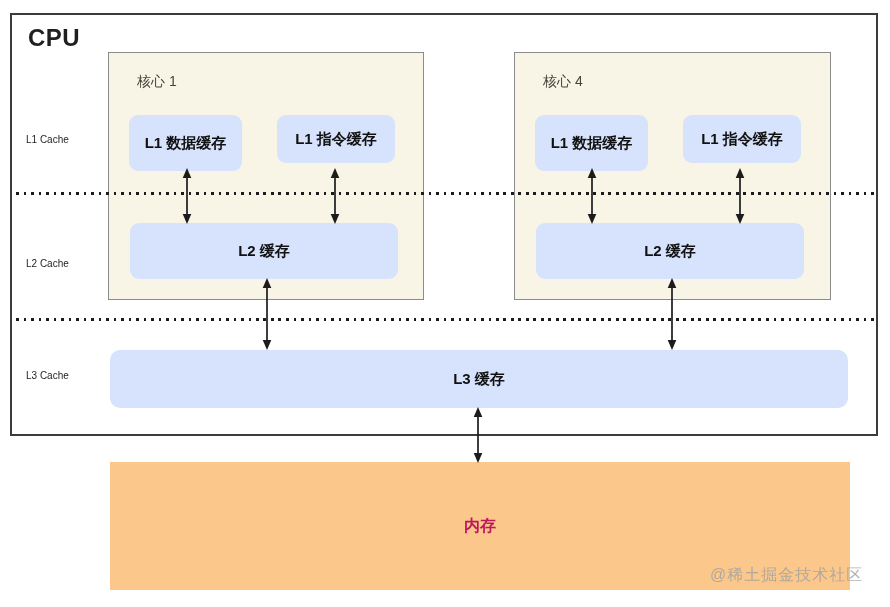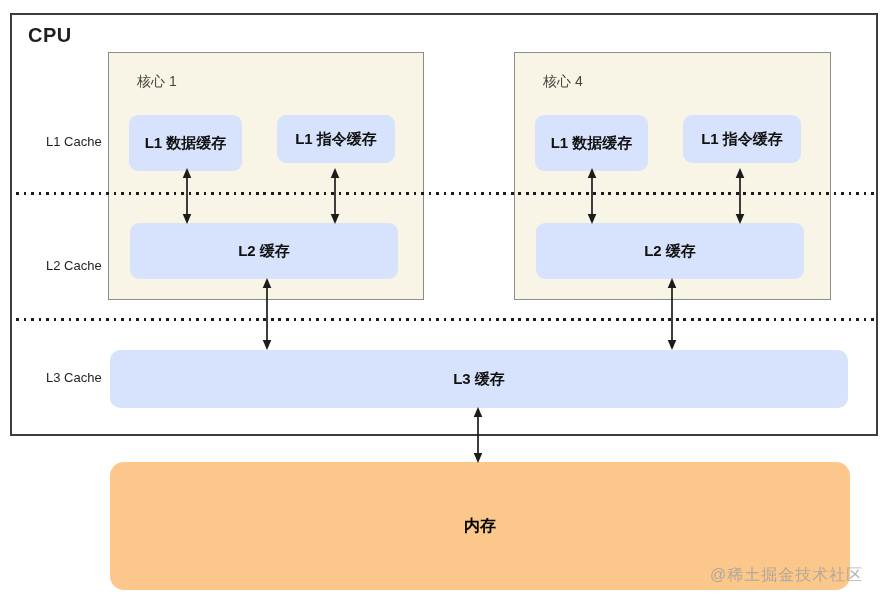--- a/index.html
+++ b/index.html
@@ -25,27 +25,26 @@
     background:#ffffff;
     overflow:hidden;
   }
   .cpu-box{
     position:absolute;left:10px;top:13px;width:868px;height:423px;
     border:2px solid var(--cpu-border);
     background:#ffffff;
   }
   .cpu-title{
     position:absolute;left:28px;top:24px;
-    font-size:20px;font-weight:bold;letter-spacing:.5px;
+    font-size:24px;font-weight:bold;letter-spacing:.5px;
   }
   .side-label{
     position:absolute;
-    font-size:13px;color:var(--label-text);
+    font-size:10px;color:var(--label-text);
     white-space:nowrap;
-    margin-left:20px;
   }
   .side-l1{left:26px;top:134px;}
   .side-l2{left:26px;top:258px;}
   .side-l3{left:26px;top:370px;}
   .core{
     position:absolute;top:52px;width:316px;height:248px;
     background:var(--core-bg);
     border:1.5px solid var(--core-border);
   }
   .core-1{left:108px;}
@@ -66,23 +65,23 @@
   .l1-instr{left:168px;top:62px;width:118px;height:48px;}
   .l2{left:21px;top:170px;width:268px;height:56px;}
   .l3-box{
     position:absolute;left:110px;top:350px;width:738px;height:58px;
     background:var(--cache-blue);border-radius:10px;
     display:flex;align-items:center;justify-content:center;
     font-size:15px;font-weight:bold;color:#111;text-align:center;
   }
   .memory-box{
     position:absolute;left:110px;top:462px;width:740px;height:128px;
-    background:var(--memory-orange);border-radius:14px;
+    background:var(--memory-orange);border-radius:0;
     display:flex;align-items:center;justify-content:center;
-    font-size:16px;font-weight:bold;color:#000000;
+    font-size:16px;font-weight:bold;color:#be185d;
   }
   .dotted{
     position:absolute;left:16px;width:860px;height:3px;
     background:repeating-linear-gradient(to right,
       var(--line) 0 2.6px, transparent 2.6px 7.5px);
   }
   .dotted-1{top:192px;}
   .dotted-2{top:318px;}
   .varrow{position:absolute;width:14px;}
   .varrow svg{display:block;}

